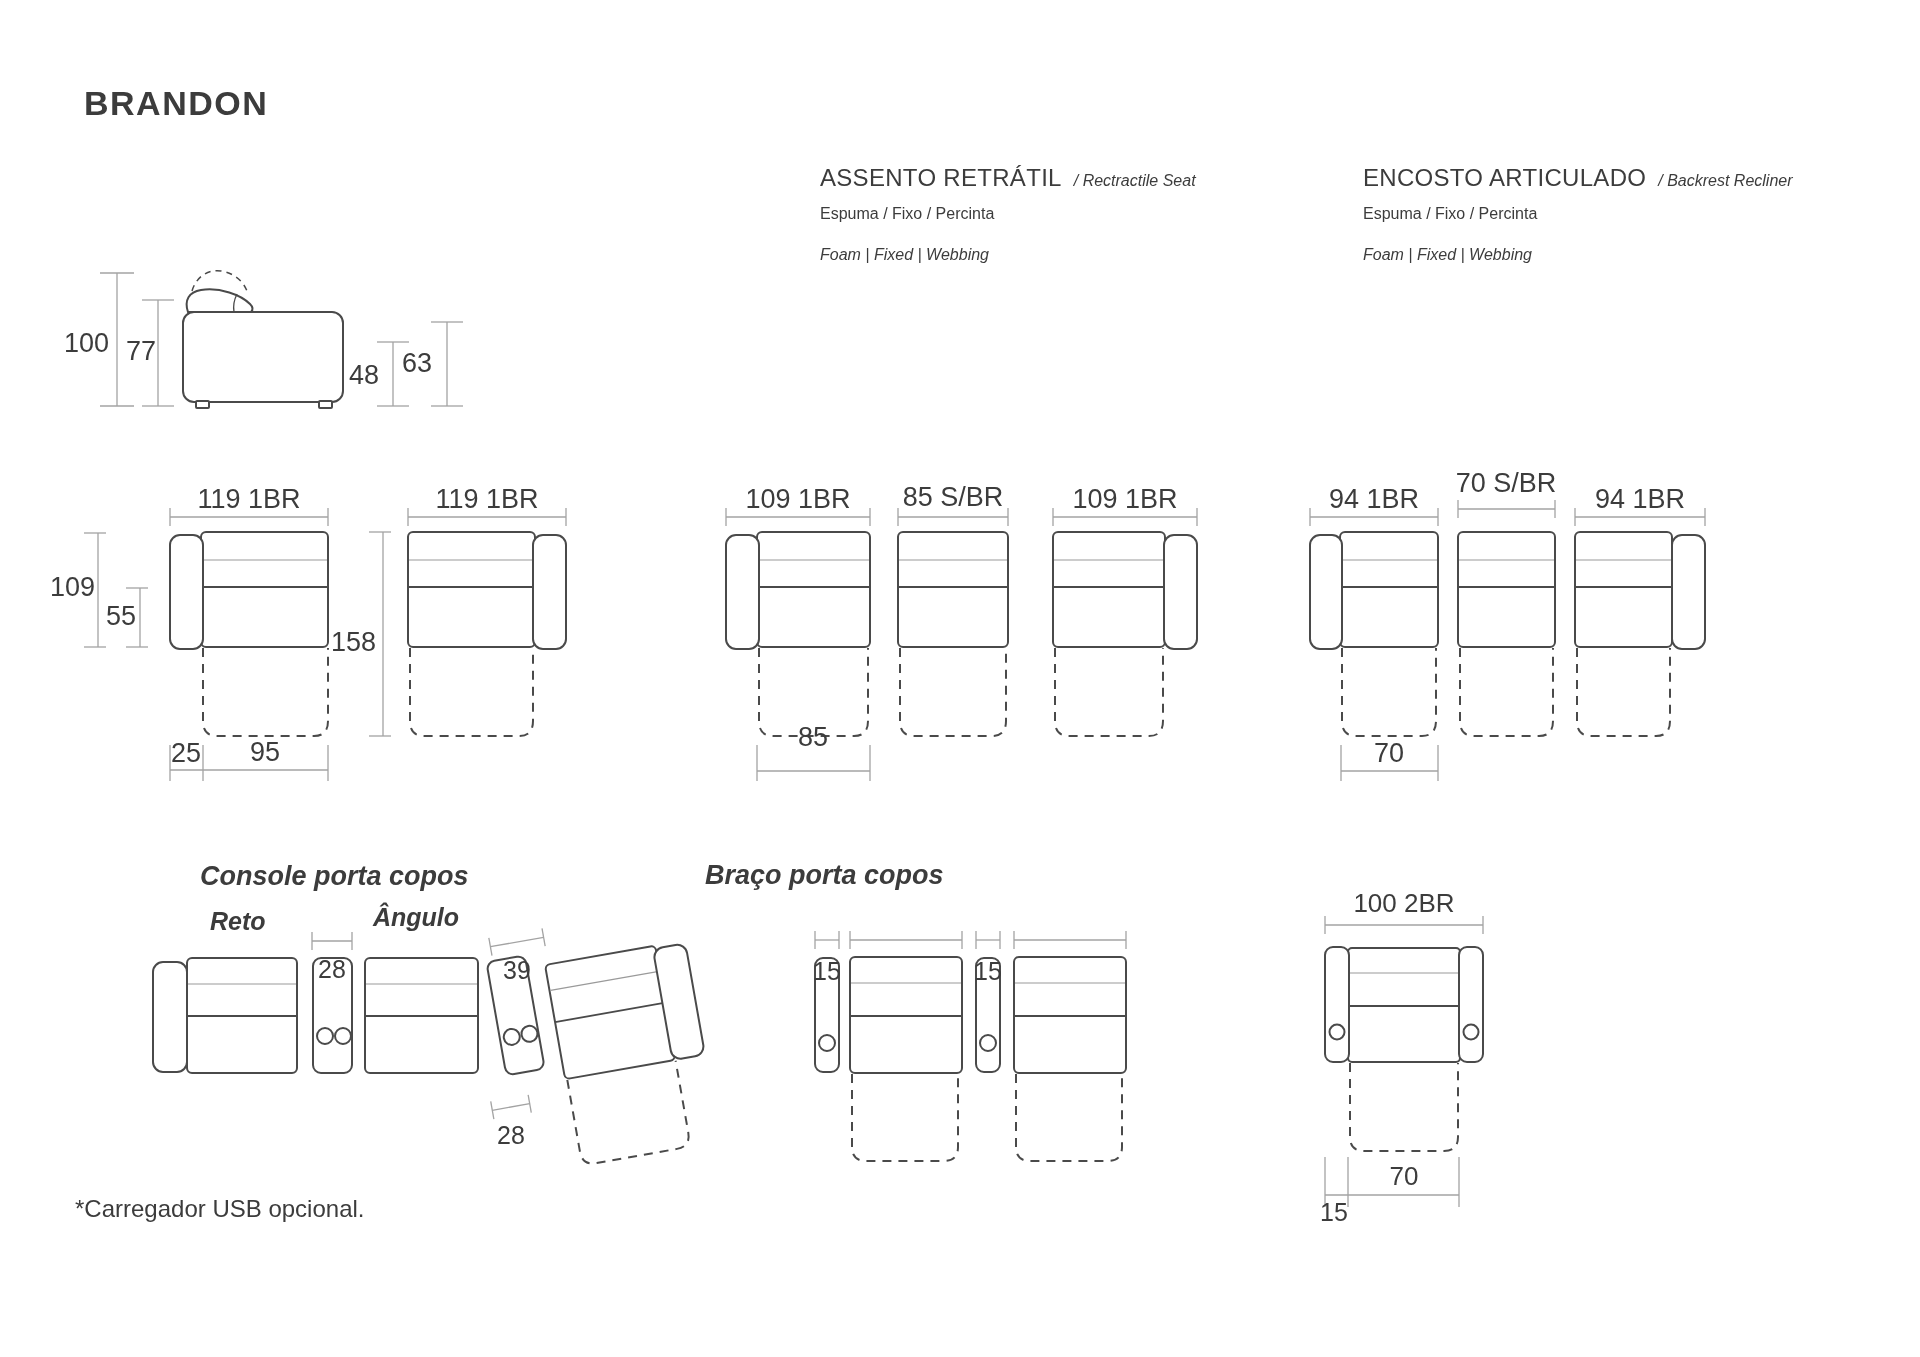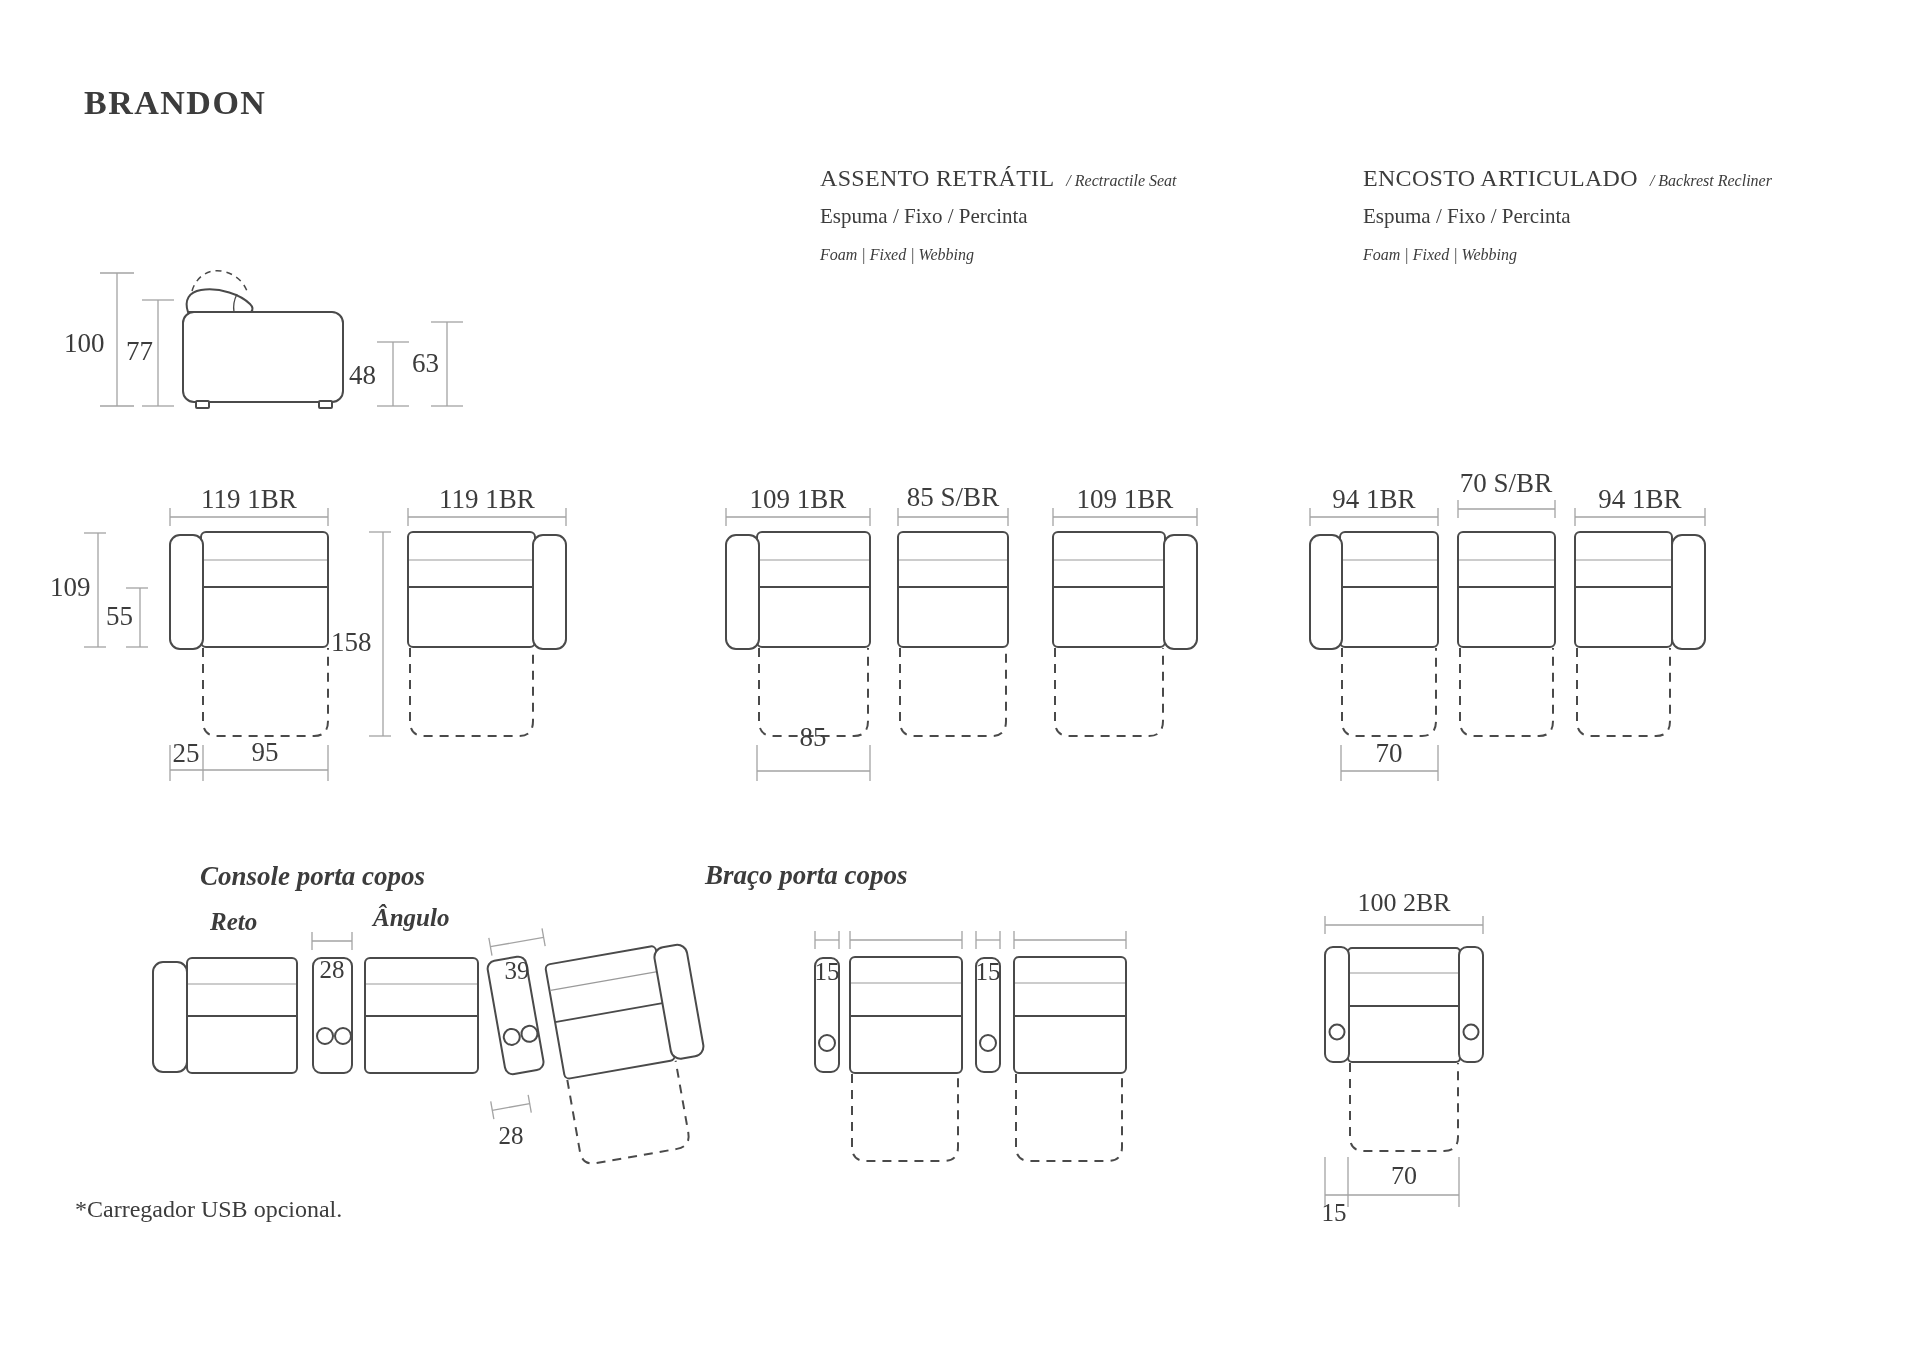--- a/index.html
+++ b/index.html
@@ -1,26 +1,26 @@
 <!DOCTYPE html>
 <html><head>
 <meta charset="utf-8">
 <style>
   html,body{margin:0;padding:0;background:#fff;}
   body{width:1920px;height:1357px;font-family:"Liberation Sans",sans-serif;color:#3c3c3c;}
   .page{position:relative;width:1920px;height:1357px;background:#ffffff;overflow:hidden;}
   svg.diagram{position:absolute;left:0;top:0;}
-  .lbl{position:absolute;white-space:nowrap;line-height:1;color:#3c3c3c;font-family:Liberation Serif, serif;}
+  .lbl{position:absolute;white-space:nowrap;line-height:1;color:#3c3c3c;}
   .ctr{transform:translateX(-50%);}
   .brandon{font-size:34px;font-weight:bold;letter-spacing:1.5px;}
   .hrow{display:flex;align-items:baseline;}
   .h-main{font-size:25px;letter-spacing:0.5px;}
   .h-sec{font-size:24px;letter-spacing:0.3px;}
   .h-sub{font-size:16px;font-style:italic;margin-left:12px;}
-  .materials{font-size:21px;}
+  .materials{font-size:16px;}
   .materials-en{font-size:16px;font-style:italic;}
   .dim{font-size:27px;}
   .dim-s{font-size:25px;margin-top:48px;}
   .dim-m{font-size:26px;}
   .head-bi{font-size:27px;font-weight:bold;font-style:italic;}
   .sub-bi{font-size:25px;font-weight:bold;font-style:italic;}
   .footnote{font-size:24px;margin-top:31px;}
   
   .furn{fill:#ffffff;stroke:#4a4a4a;stroke-width:2;}
   .seat{stroke:#4a4a4a;stroke-width:1.8;fill:none;}
@@ -266,21 +266,21 @@
   <div class="lbl hrow" style="left:1363px;top:166px">
     <span class="h-sec">ENCOSTO ARTICULADO</span>
     <span class="h-sub">/ Backrest Recliner</span>
   </div>
   <div class="lbl materials" style="left:1363px;top:206px">Espuma / Fixo / Percinta</div>
   <div class="lbl materials-en" style="left:1363px;top:247px">Foam | Fixed | Webbing</div>
 
   <div class="lbl dim" style="left:64px;top:330px">100</div>
   <div class="lbl dim" style="left:126px;top:338px">77</div>
   <div class="lbl dim" style="left:349px;top:362px">48</div>
-  <div class="lbl dim" style="left:412px;top:350px">63</div>
+  <div class="lbl dim" style="left:402px;top:350px">63</div>
 
   <div class="lbl dim ctr" style="left:249px;top:486px">119 1BR</div>
   <div class="lbl dim ctr" style="left:487px;top:486px">119 1BR</div>
   <div class="lbl dim" style="left:50px;top:574px">109</div>
   <div class="lbl dim" style="left:106px;top:603px">55</div>
   <div class="lbl dim" style="left:331px;top:629px">158</div>
   <div class="lbl dim ctr" style="left:186px;top:740px">25</div>
   <div class="lbl dim ctr" style="left:265px;top:739px">95</div>
 
   <div class="lbl dim ctr" style="left:798px;top:486px">109 1BR</div>

